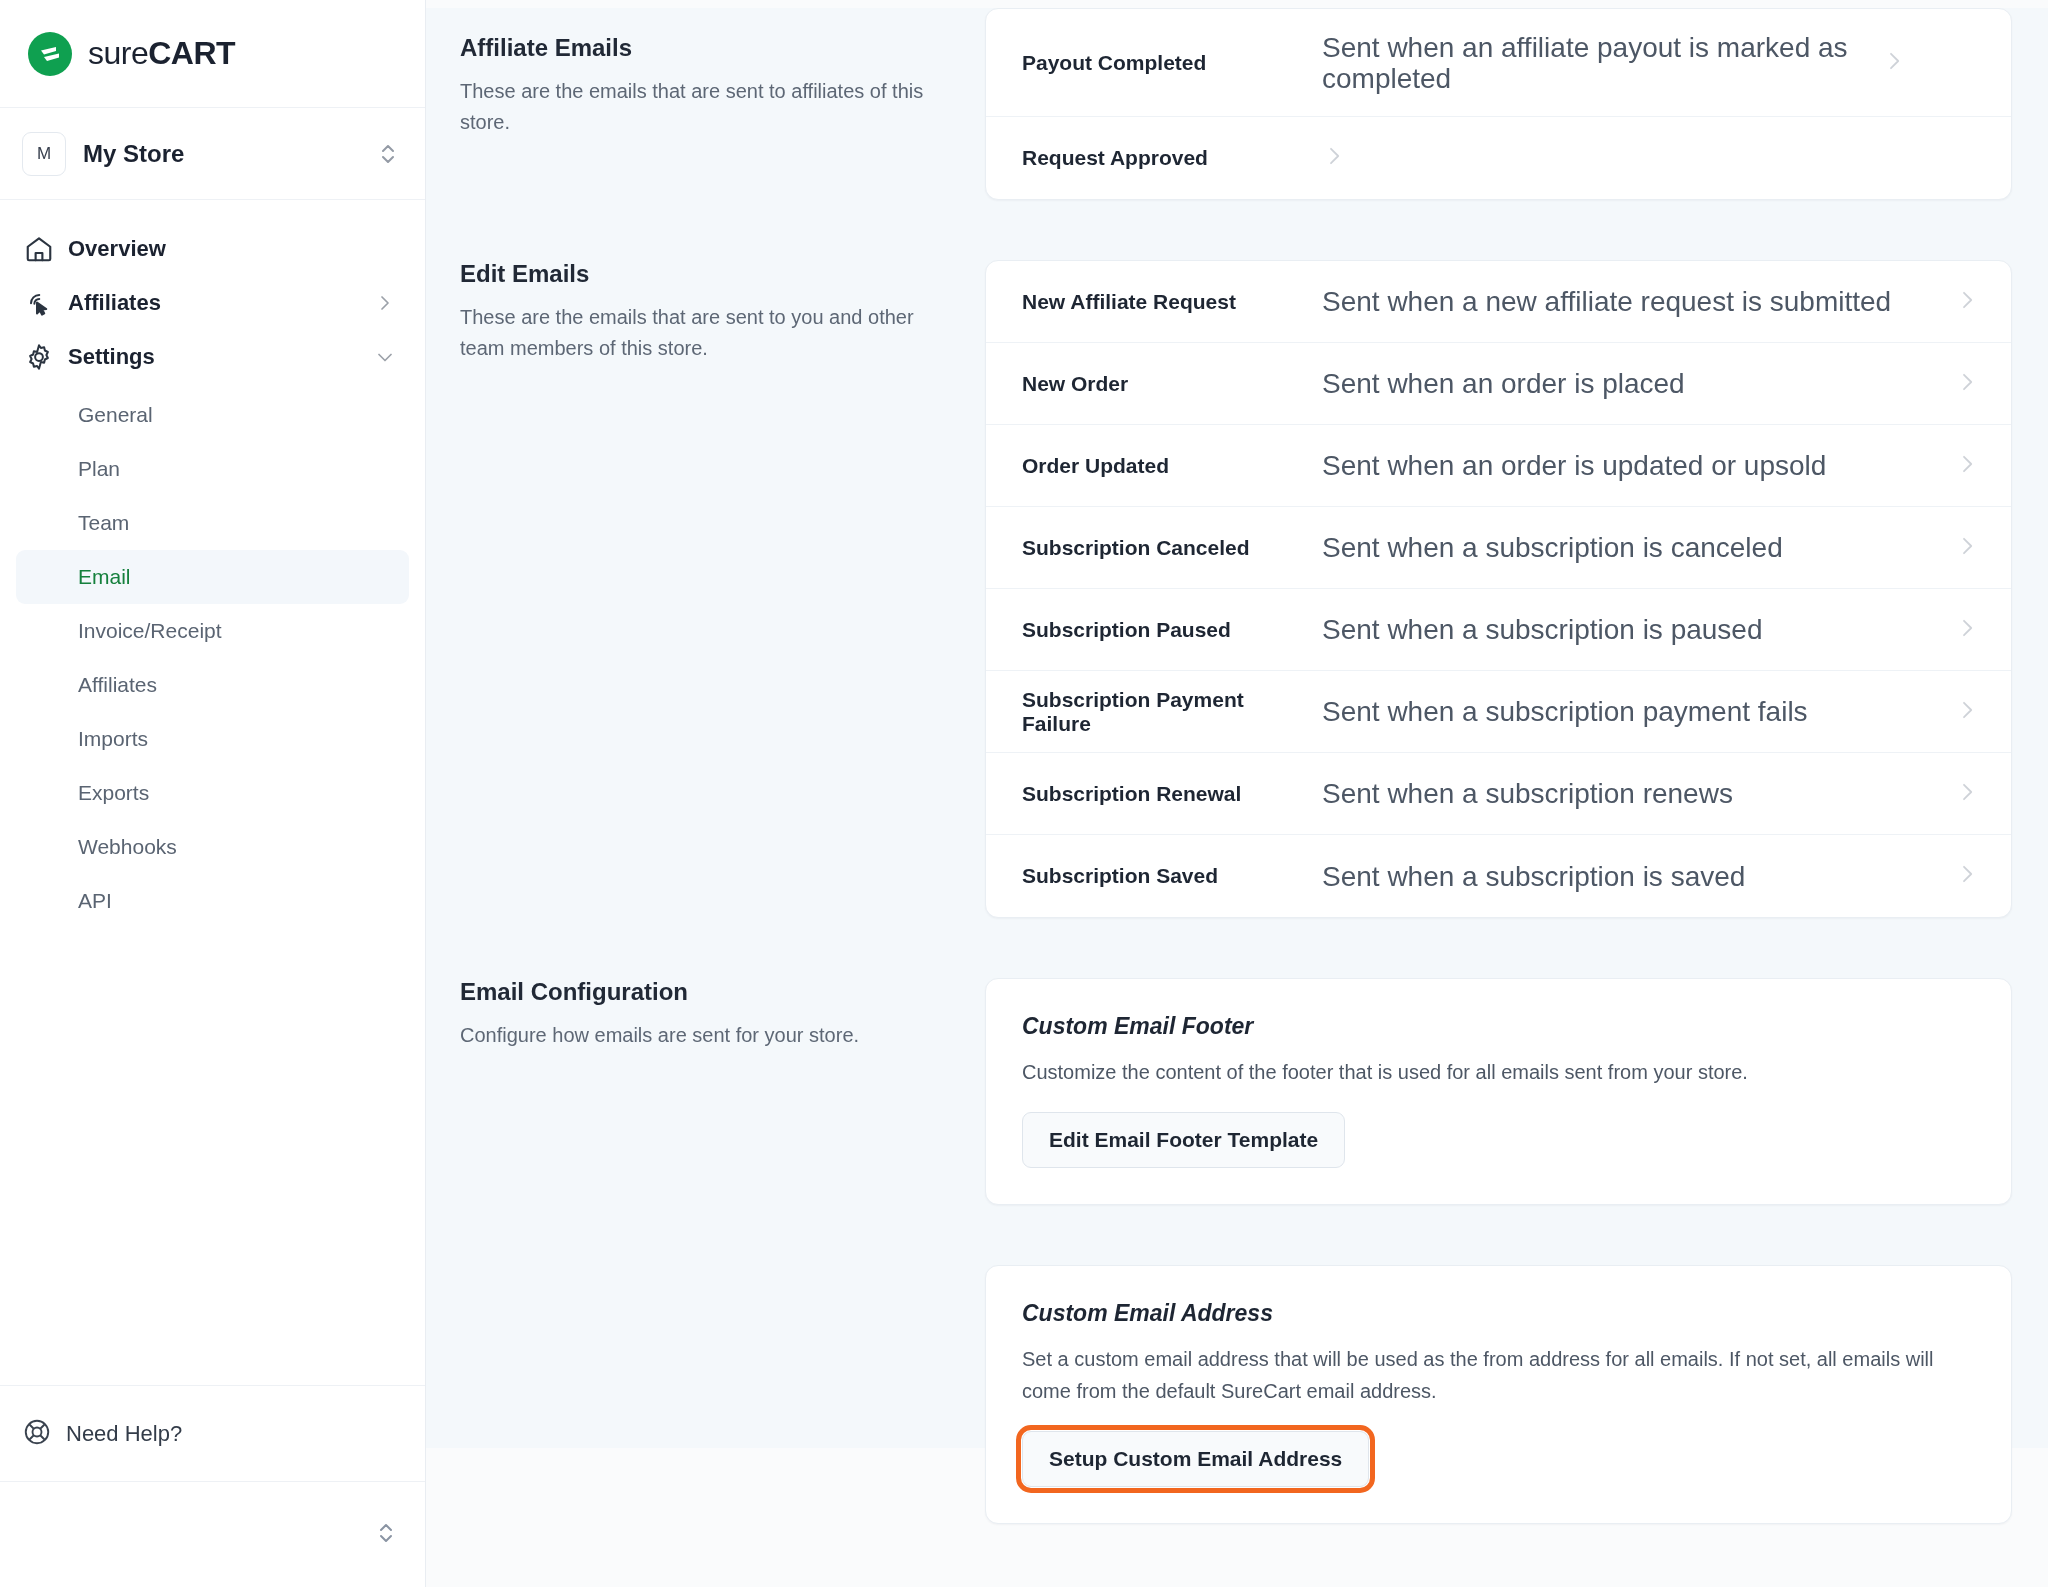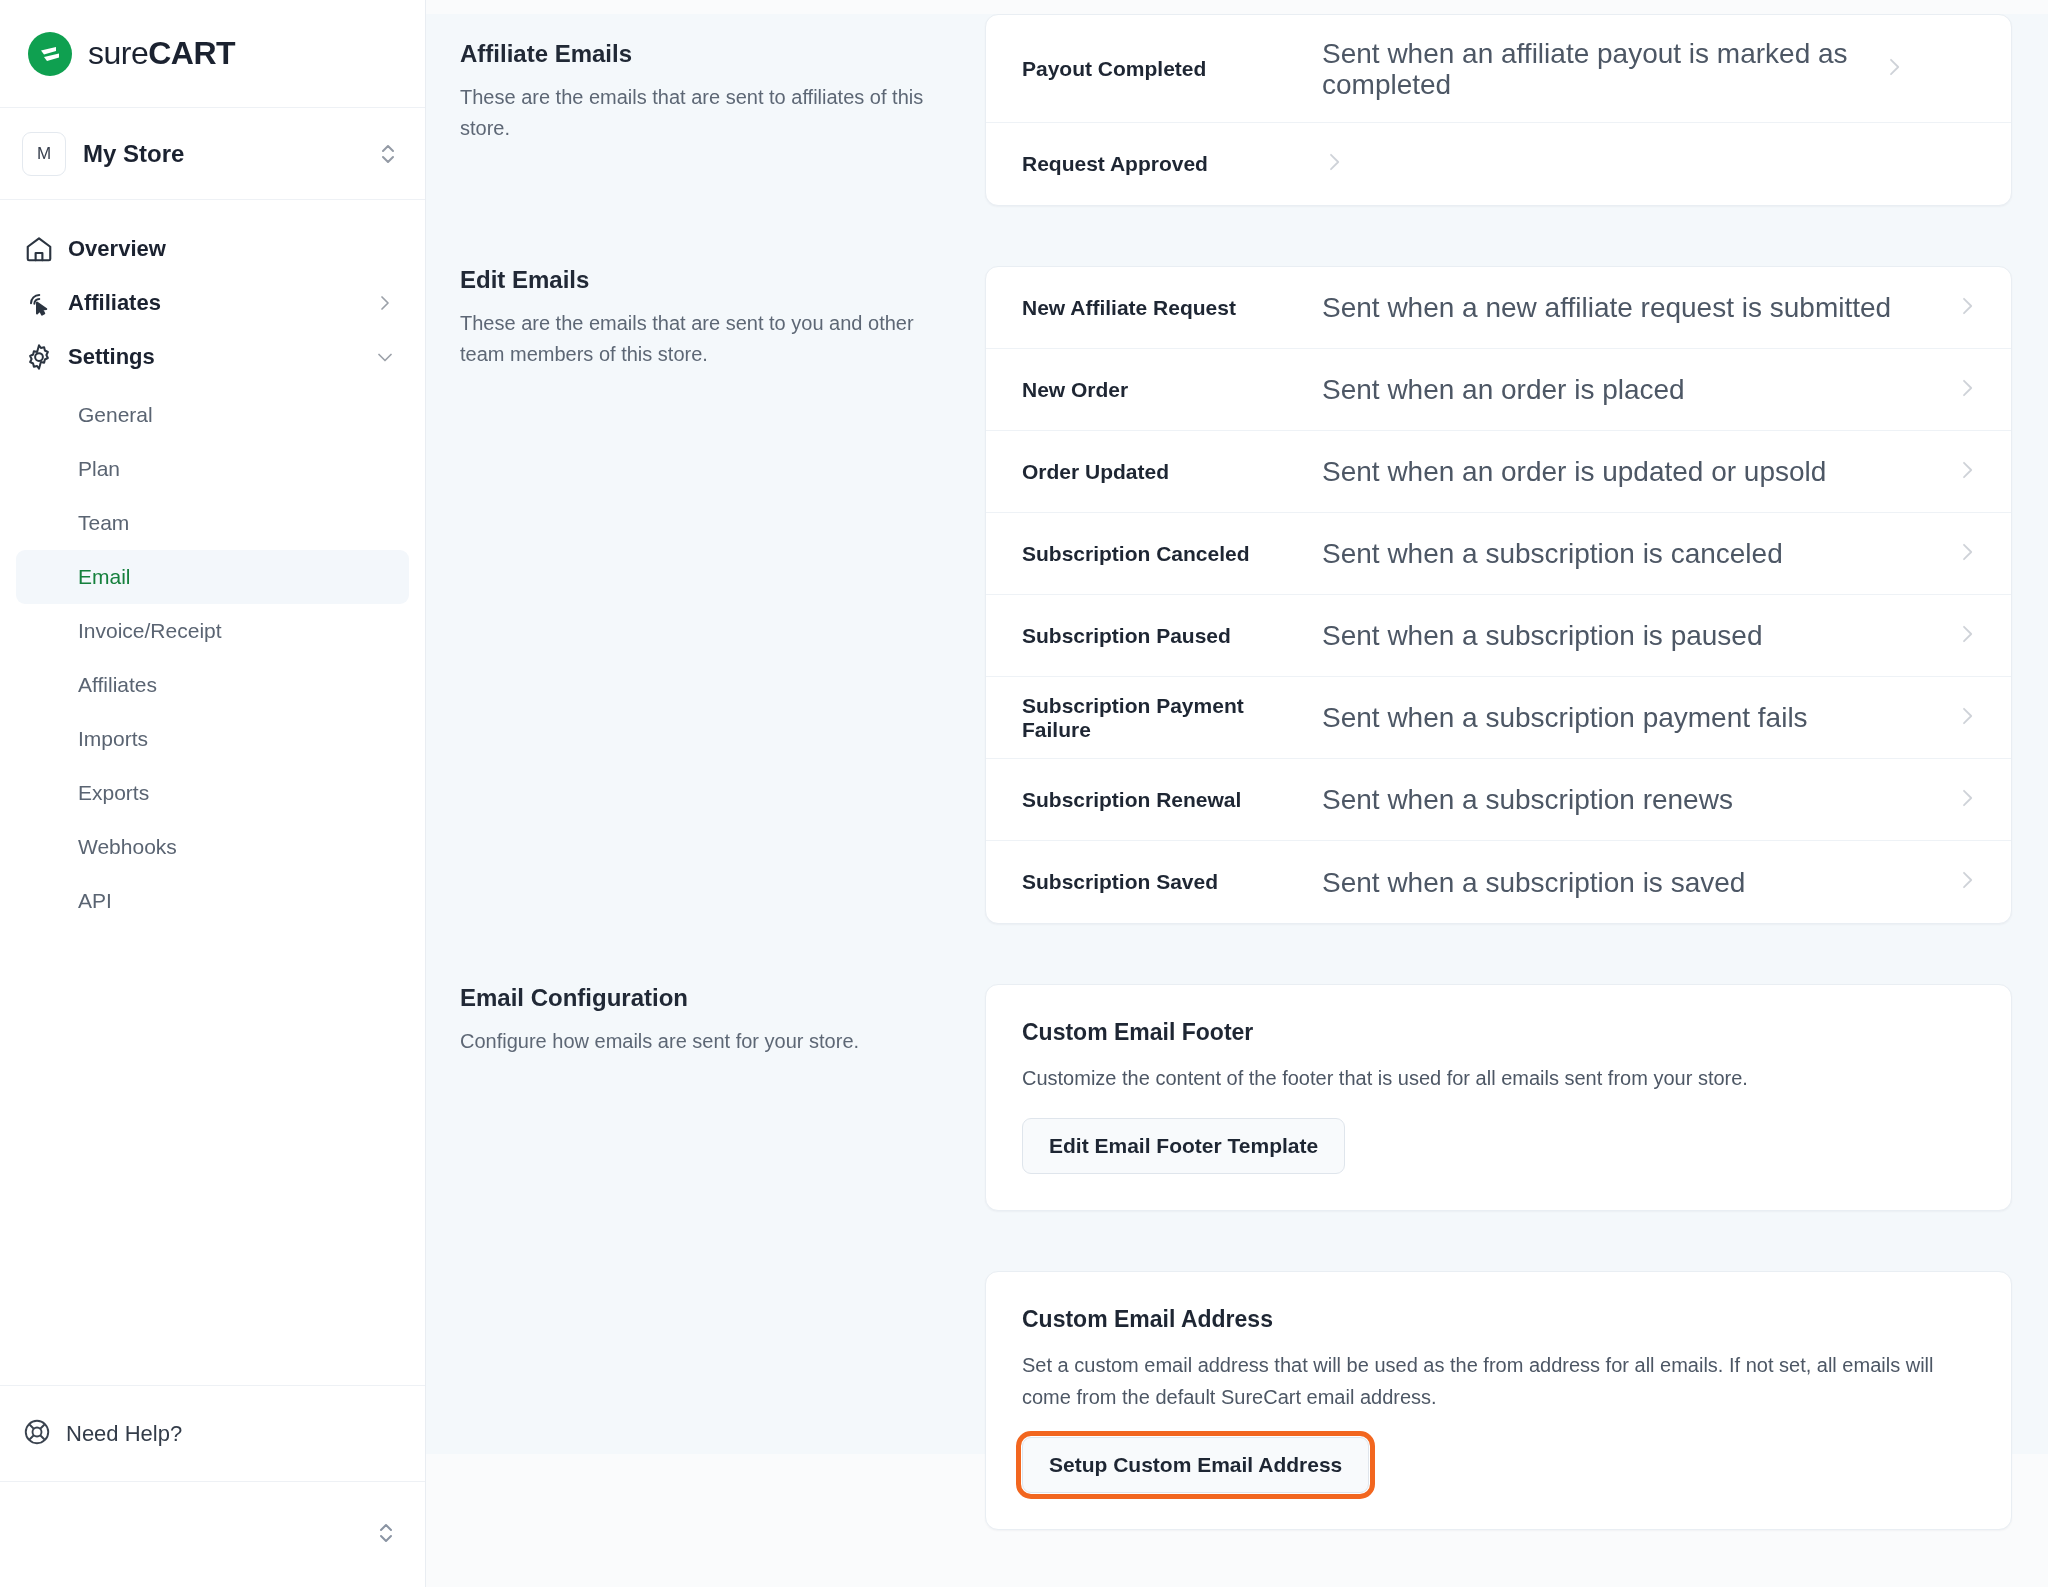--- a/index.html
+++ b/index.html
@@ -143,21 +143,21 @@
   
   .main {
     flex: 1;
     height: 1587px;
     background: #fafbfc;
     position: relative;
     overflow: hidden;
   }
   .canvas {
     position: absolute;
-    top: 14px; left: 0;
+    top: 8px; left: 0;
     width: 1622px;
     height: 1440px;
     background: #f4f8fb;
     padding: 0 36px 0 34px;
   }
   .section {
     display: flex;
     align-items: flex-start;
   }
   .sec-left {
@@ -216,20 +216,21 @@
     border: 1px solid #e9eef3;
     border-radius: 13px;
     box-shadow: 0 1px 2px rgba(20,30,50,.04);
     padding: 34px 36px 36px 36px;
   }
   .panel-title {
     font-size: 23px;
     font-weight: 700;
     color: #1e2633;
     margin-bottom: 16px;
+    font-style: italic;
   }
   .panel-desc {
     font-size: 20px;
     line-height: 32px;
     color: #4d5765;
     margin-bottom: 24px;
   }
   .btn {
     display: inline-flex;
     align-items: center;

